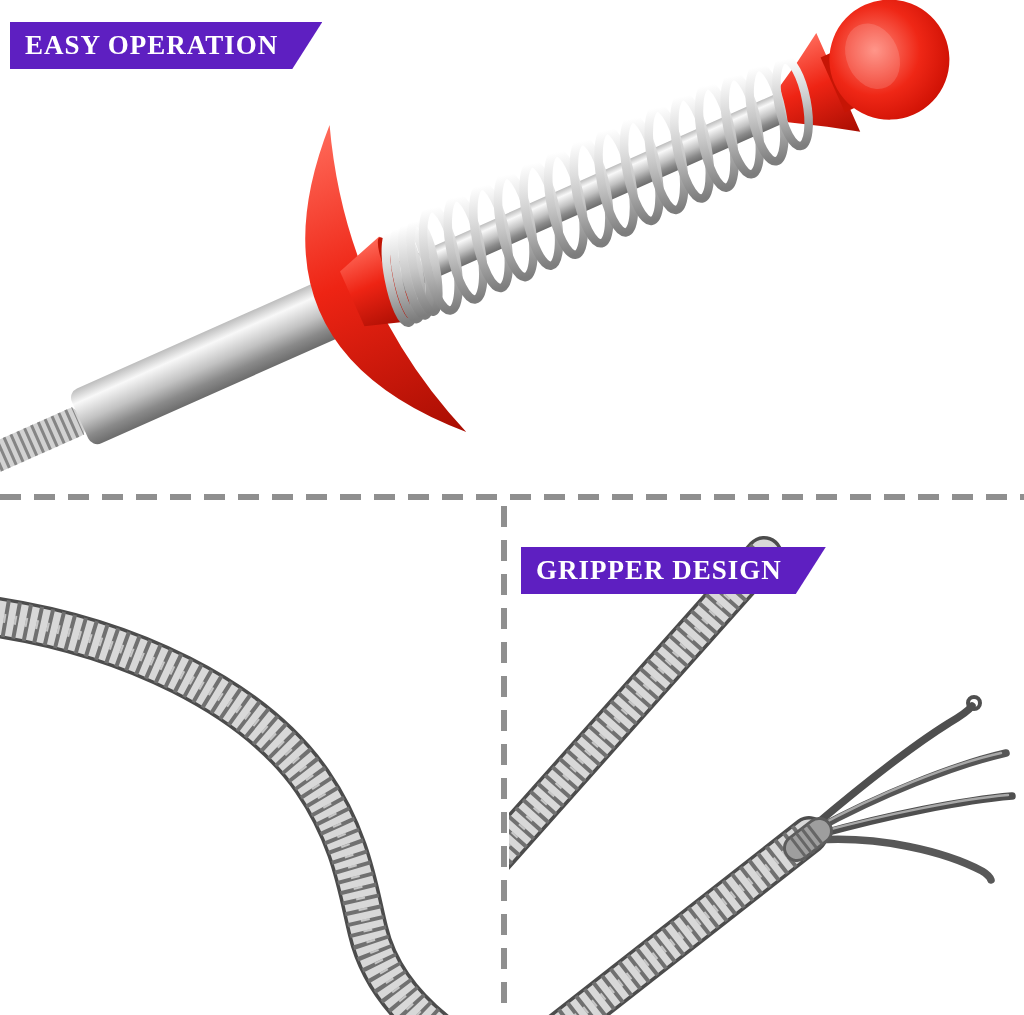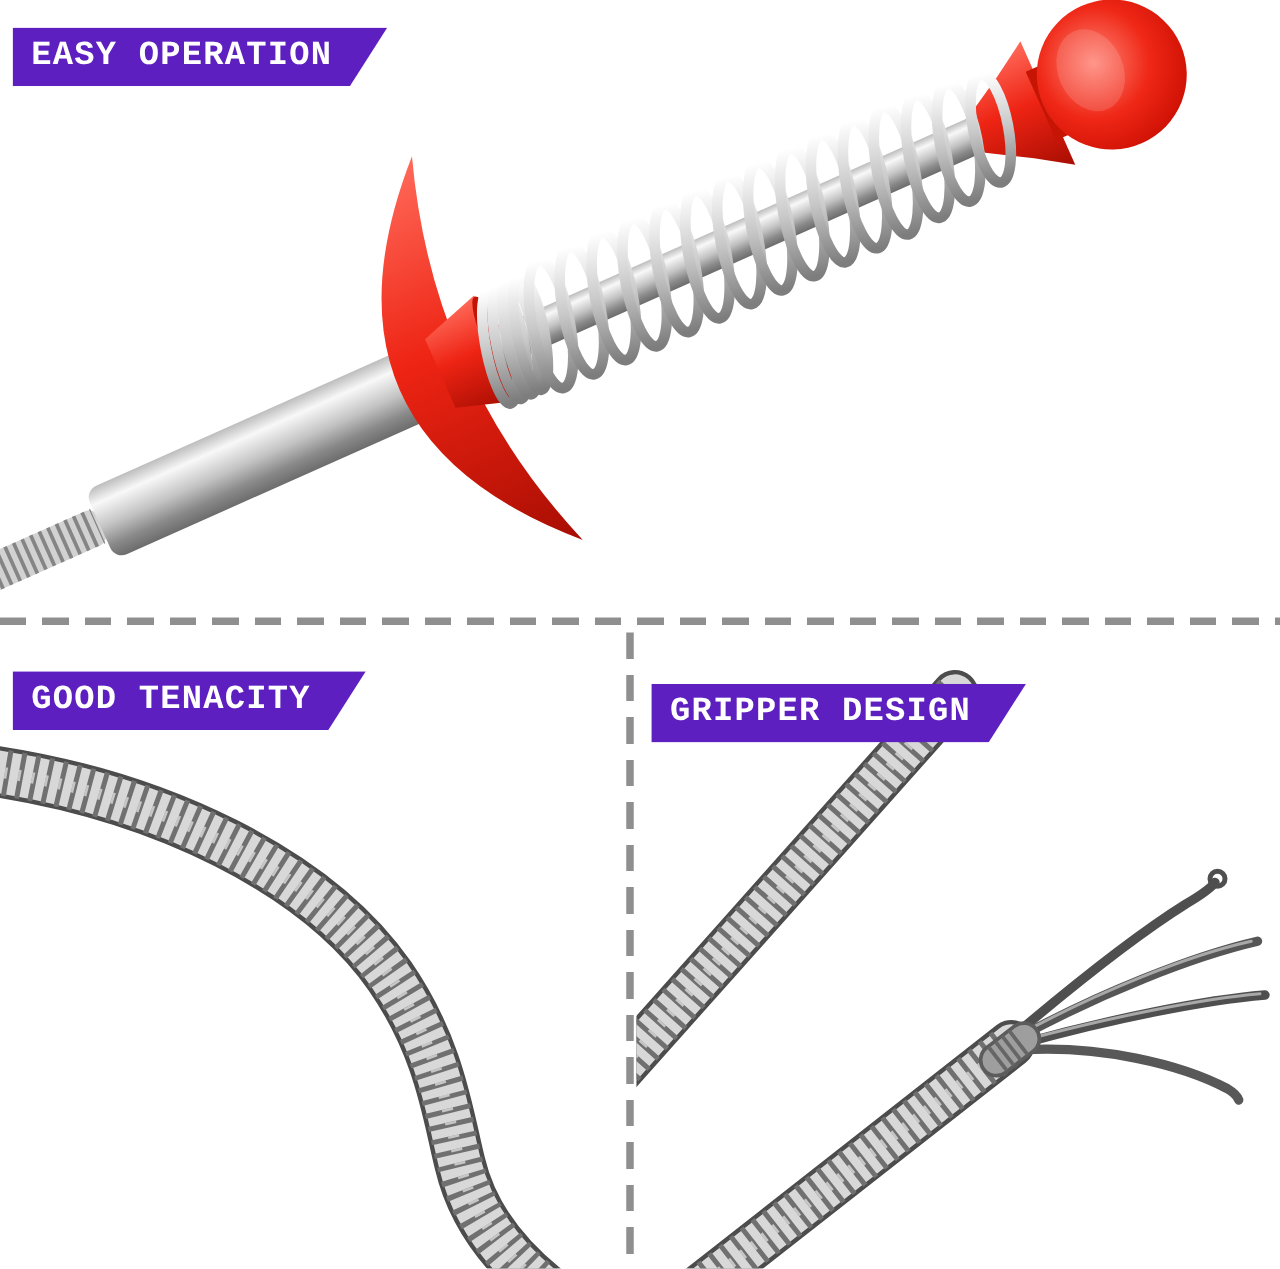--- a/index.html
+++ b/index.html
@@ -1,18 +1,18 @@
 <!DOCTYPE html>
 <html><head>
 <meta charset="utf-8">
 <style>
   html,body{margin:0;padding:0;background:#ffffff;}
   .canvas{
     position:relative;width:1024px;height:1015px;background:#ffffff;
-    overflow:hidden;font-family:Liberation Mono, monospace;
+    overflow:hidden;font-family:Liberation Serif, serif;
   }
   .panel{position:absolute;overflow:hidden;}
   .panel-top{left:0;top:0;width:1024px;height:494px;}
   .panel-bl{left:0;top:503px;width:502px;height:512px;}
   .panel-br{left:509px;top:503px;width:515px;height:512px;}
   .banner{
     position:absolute;z-index:5;
     background:#5e1fc1;color:#ffffff;
     font-weight:bold;font-size:27px;letter-spacing:1px;
     line-height:47px;height:47px;
@@ -114,23 +114,20 @@
         <circle cx="886" cy="0" r="60" fill="url(#redRadial)"></circle>
         <ellipse cx="872" cy="-10" rx="26" ry="34" fill="rgba(255,255,255,0.14)"></ellipse>
       </g>
     </svg>
   </section>
 
   <div class="divider-h"></div>
   <div class="divider-v"></div>
 
   <section class="panel panel-bl">
-    <div class="banner banner-bl">
-      <span>GOOD TENACITY</span>
-    </div>
 
     <svg width="502" height="512" viewBox="0 0 502 512">
       <g fill="none">
         <path d="M -18 112 C 130 132 255 196 312 278 C 352 336 358 388 368 428 C 376 462 398 500 445 535" stroke="#4c4c4c" stroke-width="41" stroke-linecap="round"></path>
         <path d="M -18 112 C 130 132 255 196 312 278 C 352 336 358 388 368 428 C 376 462 398 500 445 535" stroke="#d8d8d8" stroke-width="34" stroke-linecap="round"></path>
         <path d="M -18 112 C 130 132 255 196 312 278 C 352 336 358 388 368 428 C 376 462 398 500 445 535" stroke="#707070" stroke-width="37" stroke-dasharray="4 7" stroke-linecap="butt"></path>
         <path d="M -18 112 C 130 132 255 196 312 278 C 352 336 358 388 368 428 C 376 462 398 500 445 535" stroke="rgba(255,255,255,0.6)" stroke-width="9" stroke-dasharray="2 9" stroke-linecap="butt"></path>
       </g>
     </svg>
   </section>

